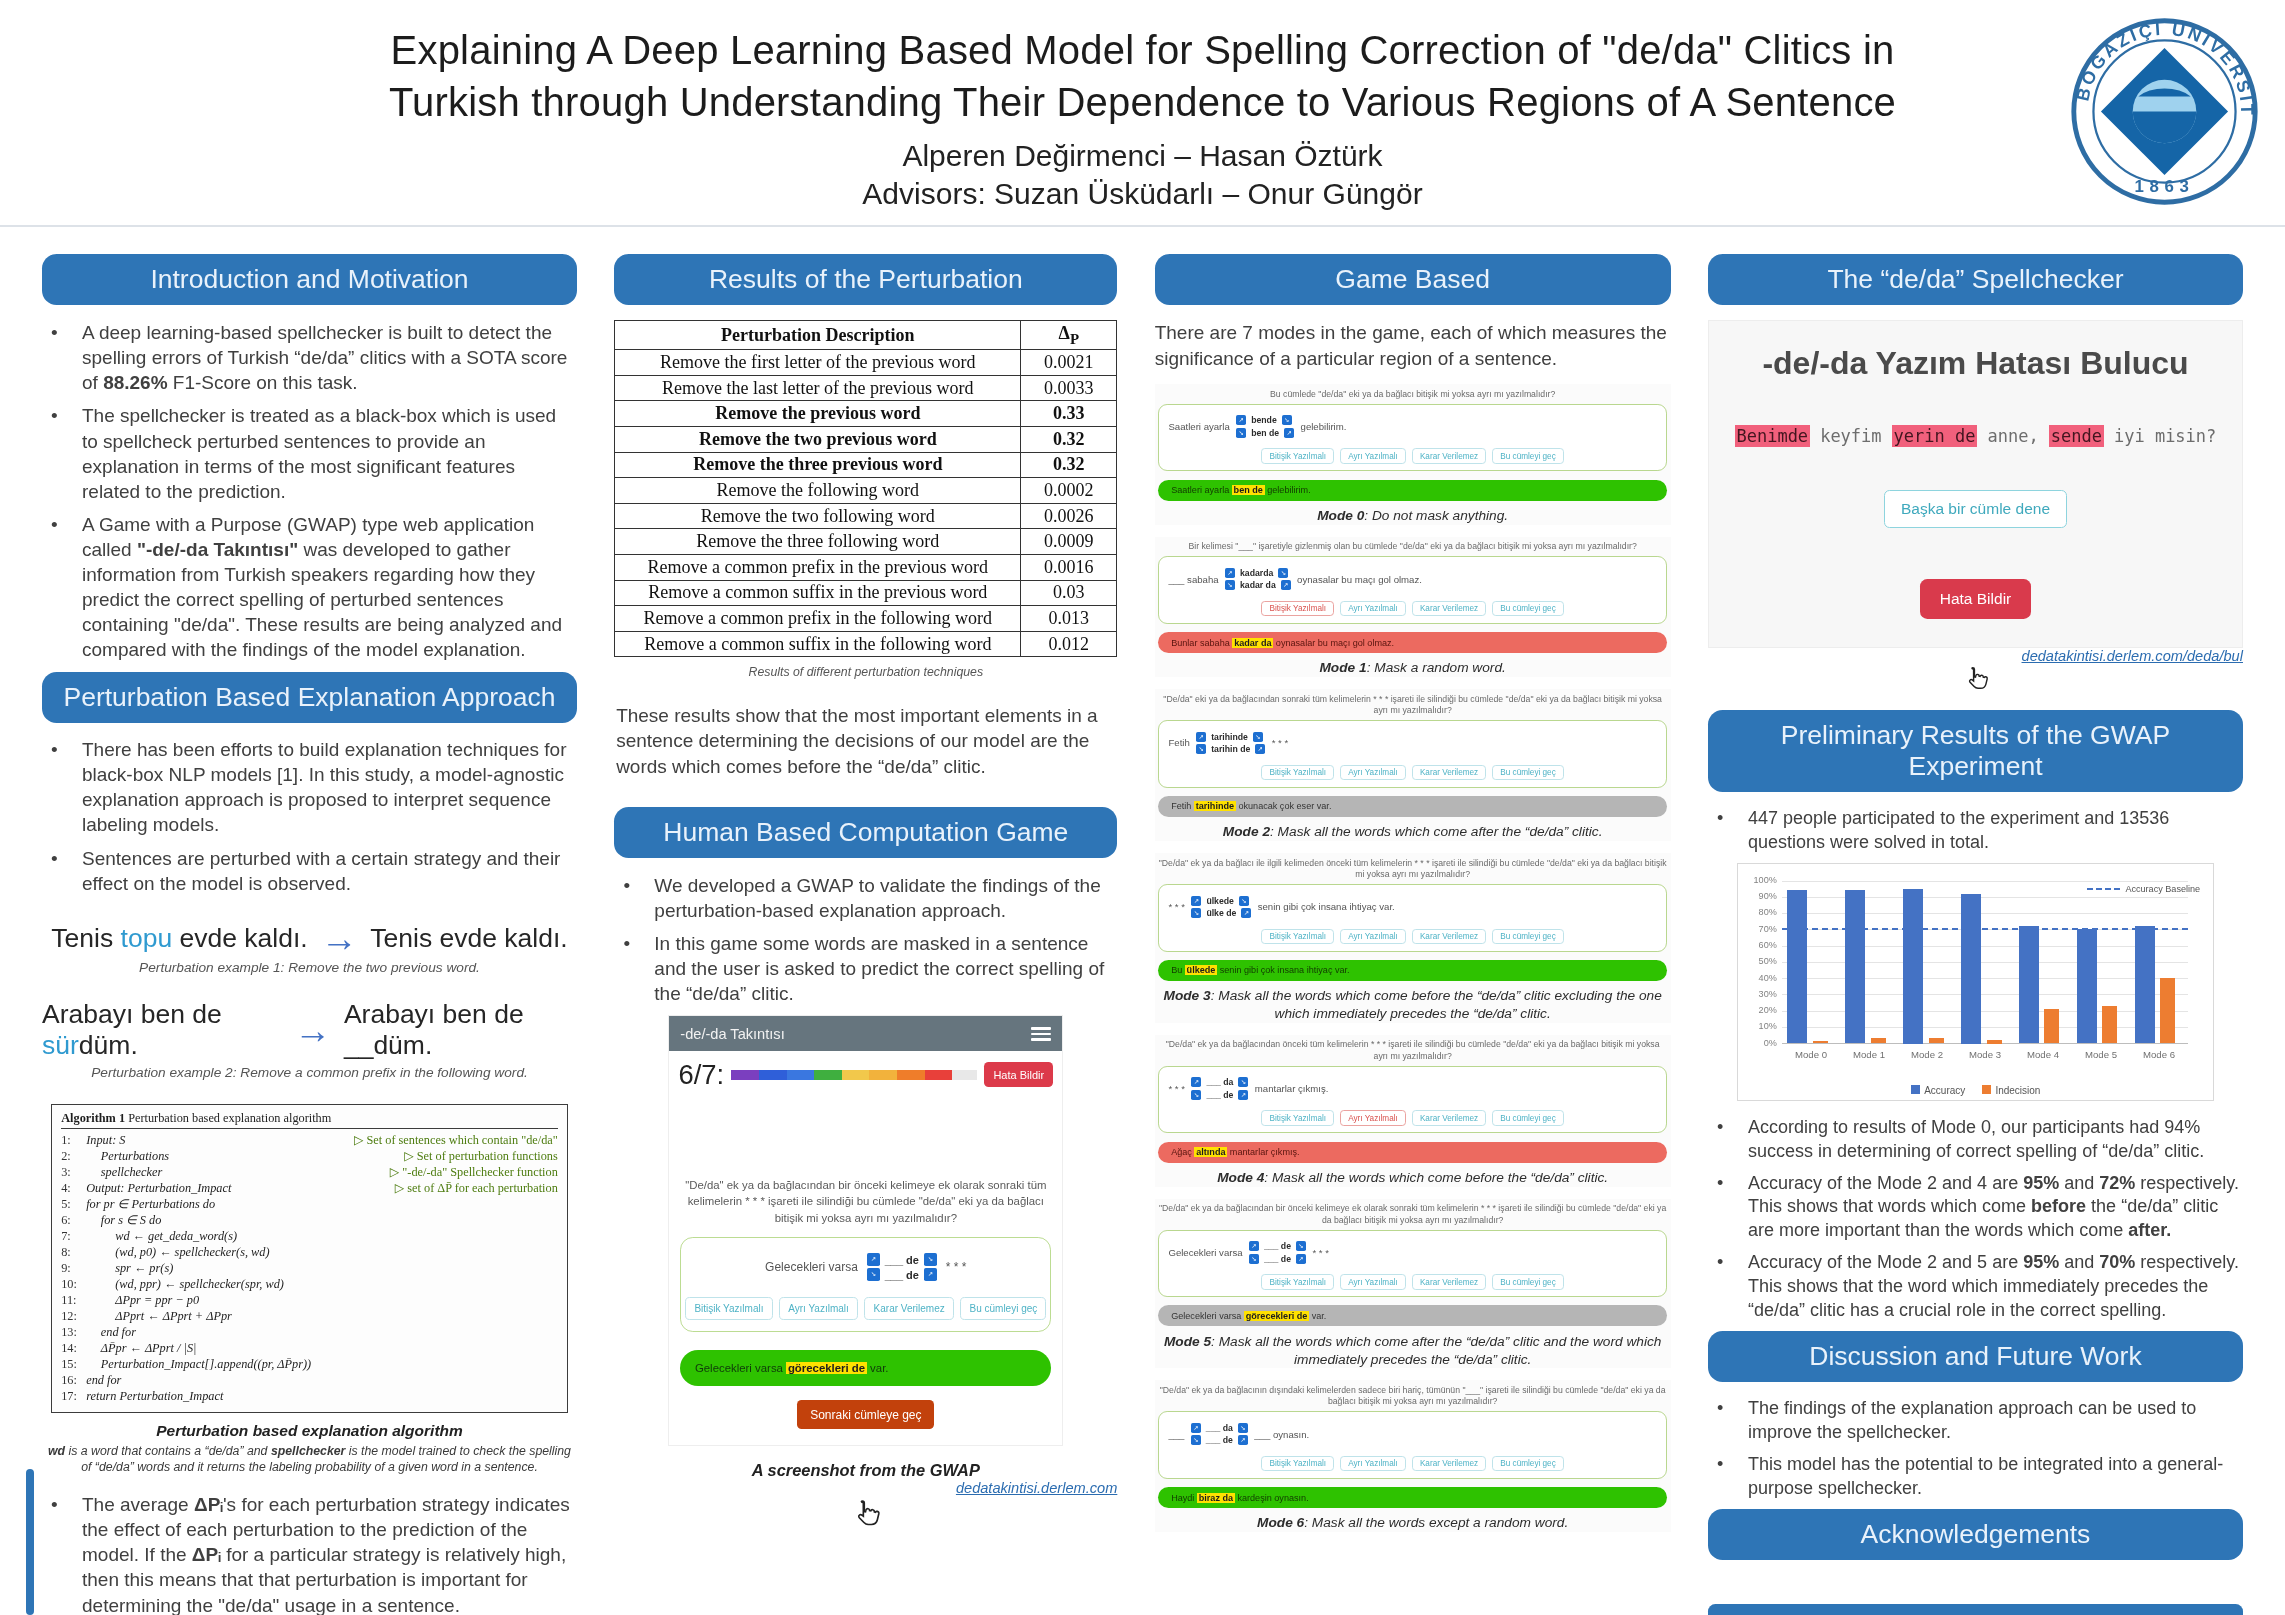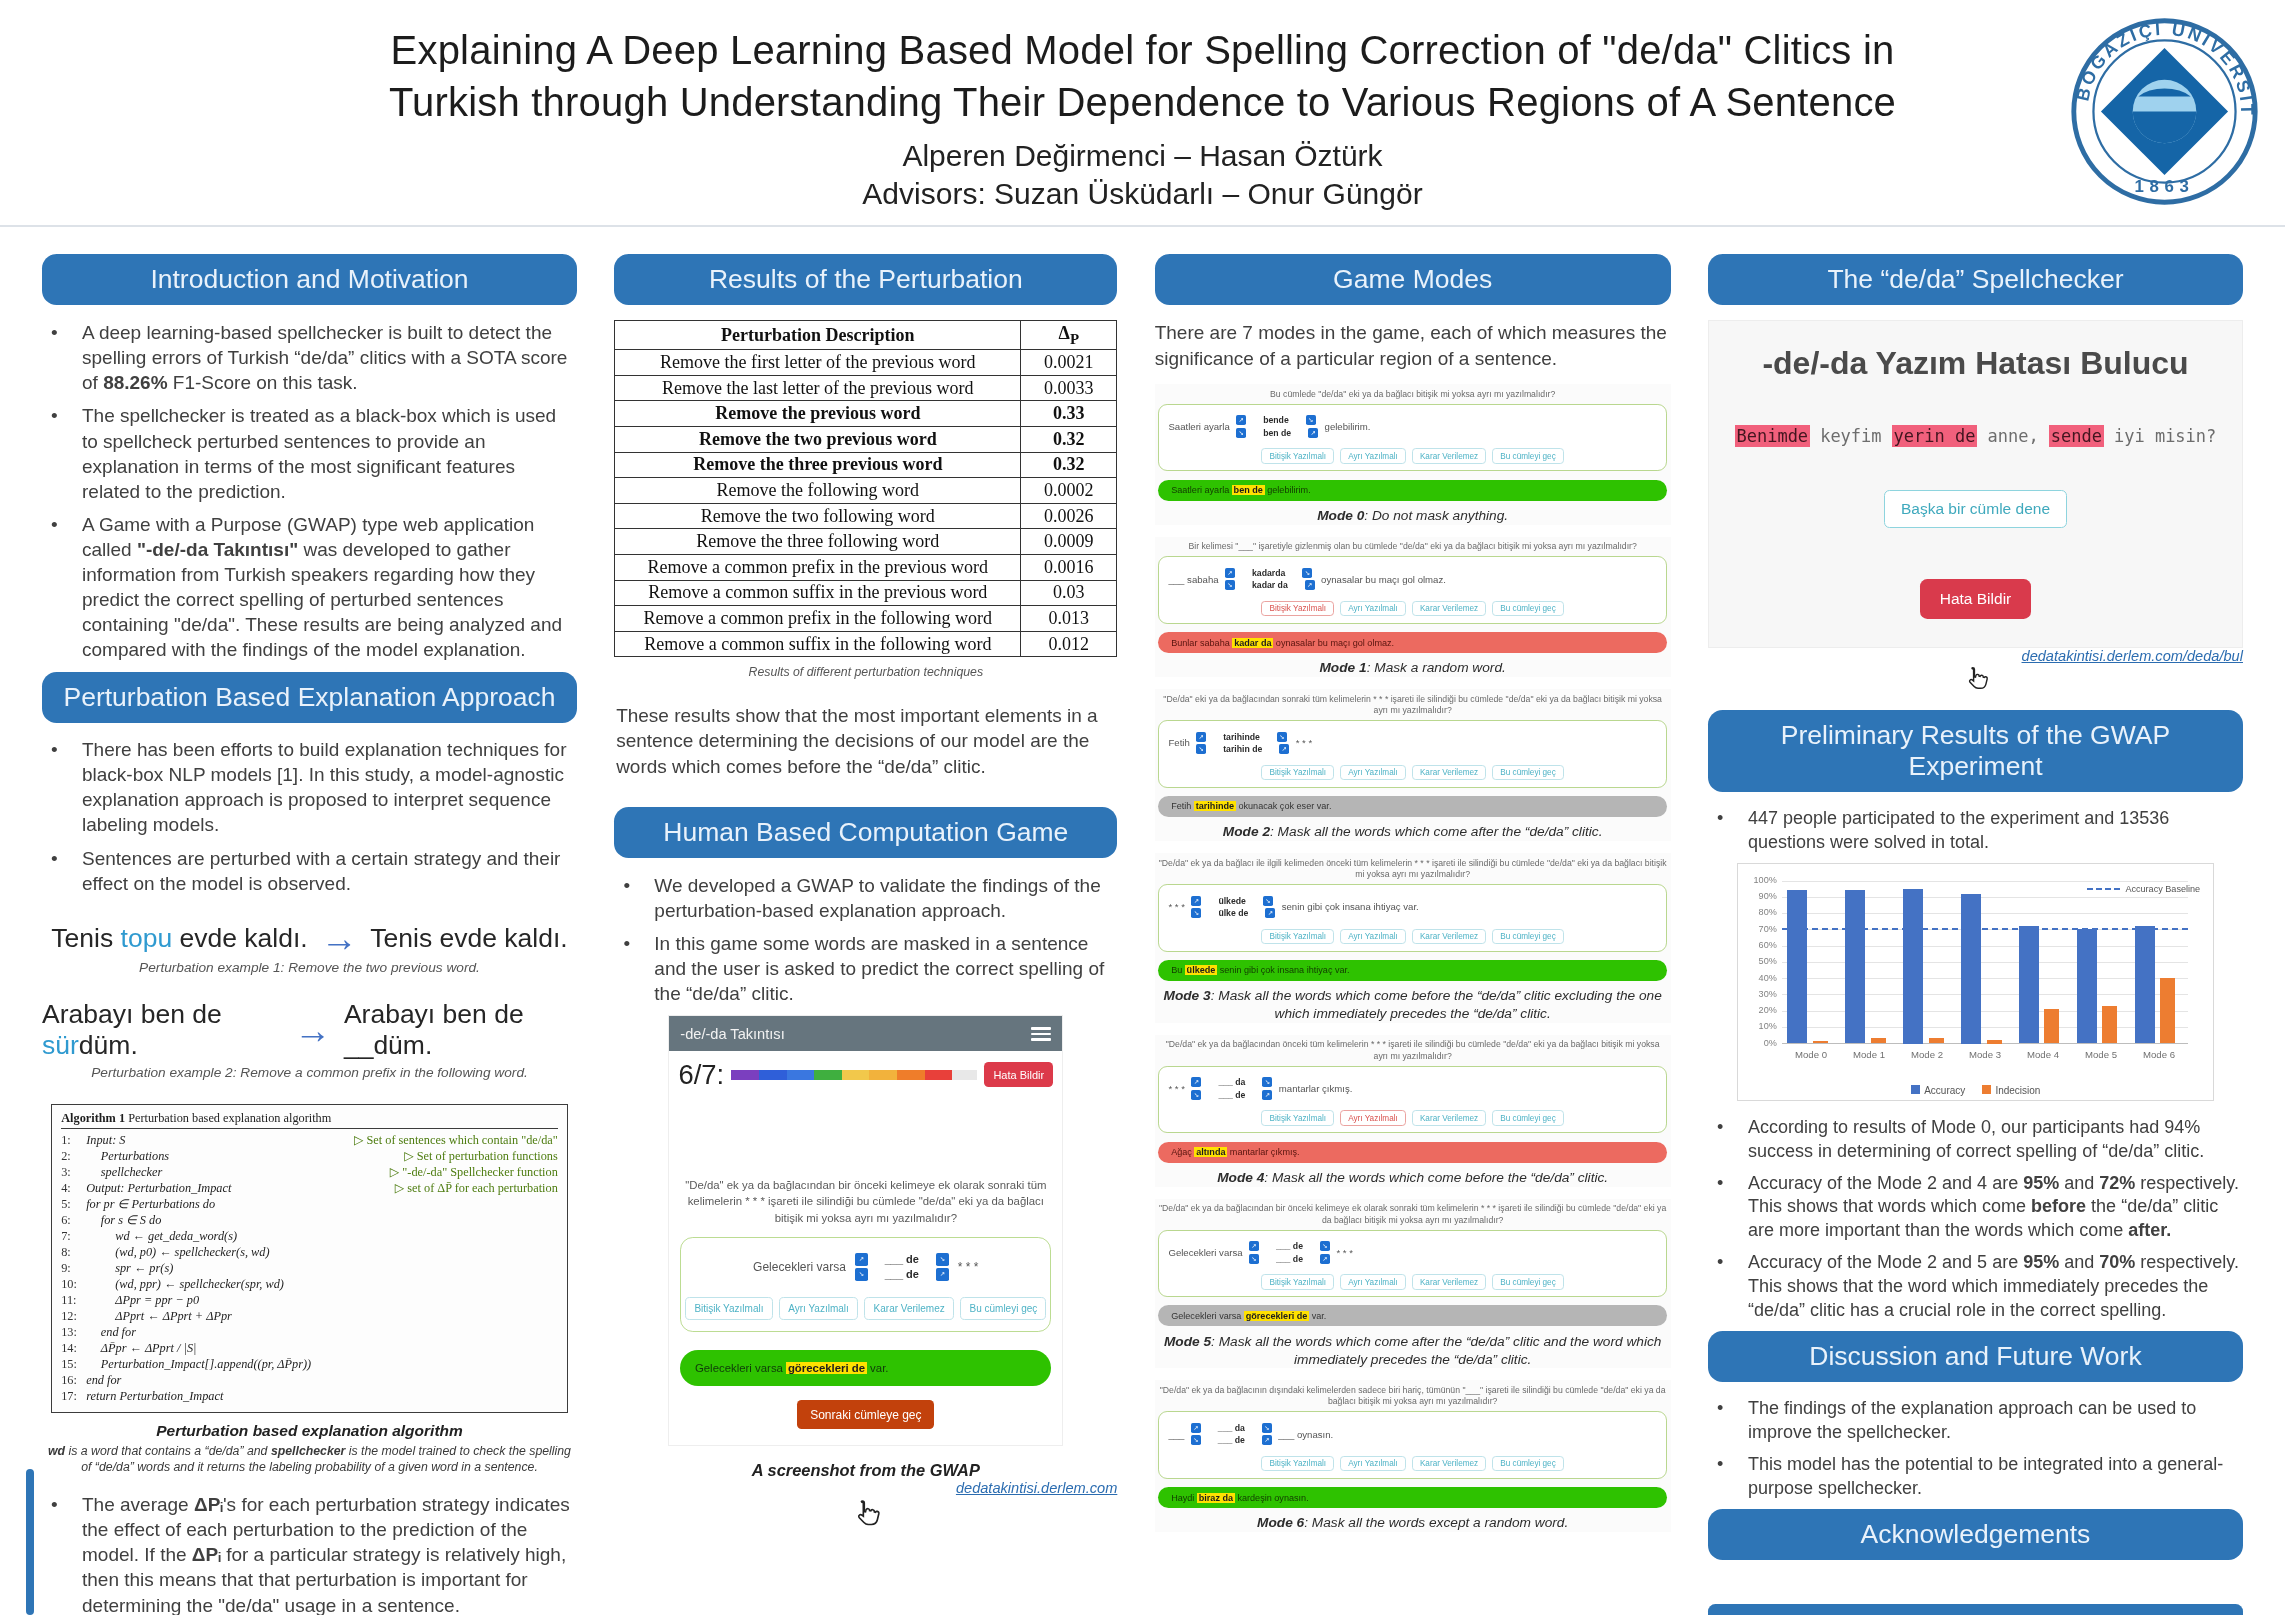--- a/index.html
+++ b/index.html
@@ -70,21 +70,21 @@
   .gwlink{display:block;text-align:right;font-size:14.6px;font-style:italic;color:#2b6cb0;
           text-decoration:underline;margin-top:0}
   .handwrap{text-align:center;margin-top:1.8px}
   
   .gm-intro{font-size:19px;color:#404040;line-height:1.35;margin:1.8px 0 12.8px}
   .mode-card{margin-bottom:12px;background:#fbfbfb;padding:4.6px 3.7px 0}
   .mq{font-size:8.7px;color:#6a6a6a;text-align:center;margin-bottom:3.7px;line-height:1.3}
   .mcard{border:1.4px solid #b9d78f;border-radius:9.1px;background:#fff;padding:7.3px 9.1px 6.4px}
   .msent{font-size:9.6px;color:#555;display:flex;align-items:center;gap:6.4px;min-height:29px}
   .pair{display:inline-flex;flex-direction:column;gap:2.7px}
-  .prow{display:inline-flex;align-items:flex-start;gap:17px}
+  .prow{display:inline-flex;align-items:flex-end;gap:5px}
   .pword{font-size:8.7px;font-weight:bold;color:#2b2b2b;white-space:nowrap}
   .bic{width:10px;height:10px;flex:none;background:#1d6fd1;color:#fff;font-size:6.4px;line-height:10px;
        text-align:center;border-radius:1.8px}
   .mbtns{display:flex;gap:5.5px;justify-content:center;margin-top:7.3px}
   .gbtn{border:0.9px solid #bfe3ea;color:#4fb3c6;font-size:8.2px;padding:2.3px 7.3px;border-radius:3.7px;background:#fff;white-space:nowrap}
   .gbtn-red{border-color:#eba3a0;color:#d9534f}
   .mbanner{border-radius:12px;padding:5.5px 12.8px;font-size:9.1px;margin-top:8.2px}
   .mbanner.green{background:#2ec200;color:#123b00}
   .mbanner.red{background:#ec6a60;color:#58140e}
   .mbanner.gray{background:#b5b5b5;color:#353535}
@@ -389,21 +389,21 @@
       <div class="gwcap">A screenshot from the GWAP</div>
       <a class="gwlink">dedatakintisi.derlem.com</a>
       <div class="handwrap">
         <svg viewBox="0 0 32 32" width="33" height="33">
             <path d="M13 3c1 0 1.8.8 1.8 1.8v8.4l1.2.2.4-1.6c.2-1 1.2-1.6 2.2-1.4.9.2 1.5 1 1.4 1.9l1.1.2c.3-.8 1.1-1.3 2-1.1 1 .2 1.6 1.1 1.5 2.1l1 .3c.4-.6 1.1-1 1.9-.8 1 .3 1.6 1.3 1.4 2.3l-1.4 5.8c-.6 2.7-3 4.6-5.8 4.6h-2.9c-1.6 0-3.2-.7-4.3-1.9l-4.5-4.7c-.7-.7-.7-1.9.1-2.5.6-.6 1.6-.6 2.3-.1l1.5 1.1V4.8C11.2 3.8 12 3 13 3z" fill="#fff" stroke="#222" stroke-width="1.6"></path>
           </svg>
       </div>
     </div>
 
     <div class="col3">
-      <div class="shead">Game Modes</div>
+      <div class="shead">Game Based</div>
       <div class="gm-intro">There are 7 modes in the game, each of which measures the significance of a particular region of a sentence.</div>
       <div id="modes">
           <div class="mode-card">
             <div class="mq">Bu cümlede "de/da" eki ya da bağlacı bitişik mi yoksa ayrı mı yazılmalıdır?</div>
             <div class="mcard">
               <div class="msent">
                 <span>Saatleri ayarla</span>
                 <span class="pair">
                   <span class="prow">
                     <span class="bic">↗</span>

